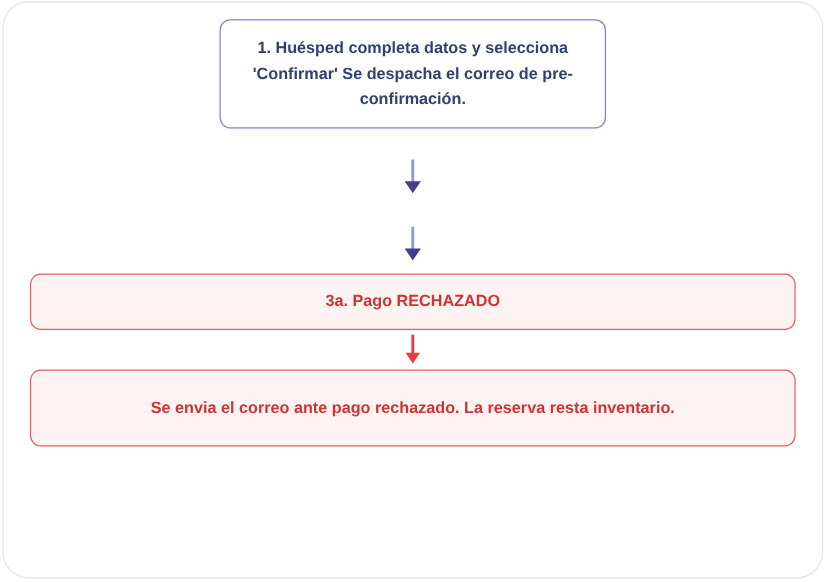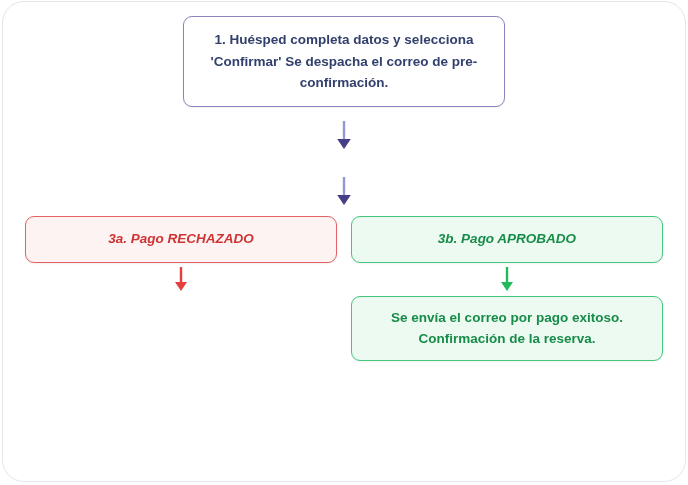--- a/index.html
+++ b/index.html
@@ -32,21 +32,21 @@
     font-size: 13.5px;
     line-height: 21.5px;
     border-radius: 9px;
     box-shadow: 0 1px 2px rgba(30,30,60,0.06);
   }
   .step-node {
     width: 322px;
     border: 1.6px solid var(--step-border, #8a84ba);
     color: var(--step-text, #32406d);
     padding: 12px 18px;
-    margin: 0;
+    margin: 12px;
   }
   .step-node.first { margin-top: 14px; }
   .arrow-wrap {
     height: 56px;
     display: flex;
     align-items: center;
     justify-content: center;
   }
   .branch-arrow-wrap { height: 33px; }
   .arrow-purple line { stroke: var(--arrow-shaft, #9099d2); stroke-width: 2.4; }
@@ -68,21 +68,20 @@
     display: flex;
     flex-direction: column;
     align-items: center;
   }
   .branch-title {
     width: 100%;
     height: 47px;
     display: flex;
     align-items: center;
     justify-content: center;
-    font-style: italic;
   }
   .branch-desc {
     width: 100%;
     min-height: 64px;
     display: flex;
     align-items: center;
     justify-content: center;
     padding: 10px 24px;
   }
   .rejected {
@@ -121,27 +120,18 @@
   <div class="branches">
 
     <div class="branch">
       <div class="node branch-title rejected">3a. Pago RECHAZADO</div>
       <div class="arrow-wrap branch-arrow-wrap">
         <svg class="arrow-red" width="18" height="26" viewBox="0 0 18 26">
           <line x1="9" y1="1" x2="9" y2="17"></line>
           <polygon points="3,16 15,16 9,25"></polygon>
         </svg>
       </div>
+      <div class="node branch-desc rejected">Se envia el correo ante pago rechazado. La reserva resta inventario.</div>
     </div>
 
-    <div class="branch">
-      <div class="node branch-title approved">3b. Pago APROBADO</div>
-      <div class="arrow-wrap branch-arrow-wrap">
-        <svg class="arrow-green" width="18" height="26" viewBox="0 0 18 26">
-          <line x1="9" y1="1" x2="9" y2="17"></line>
-          <polygon points="3,16 15,16 9,25"></polygon>
-        </svg>
-      </div>
-      <div class="node branch-desc approved">Se envía el correo por pago exitoso. Confirmación de la reserva.</div>
-    </div>
 
   </div>
 </div>
 
 </body></html>

